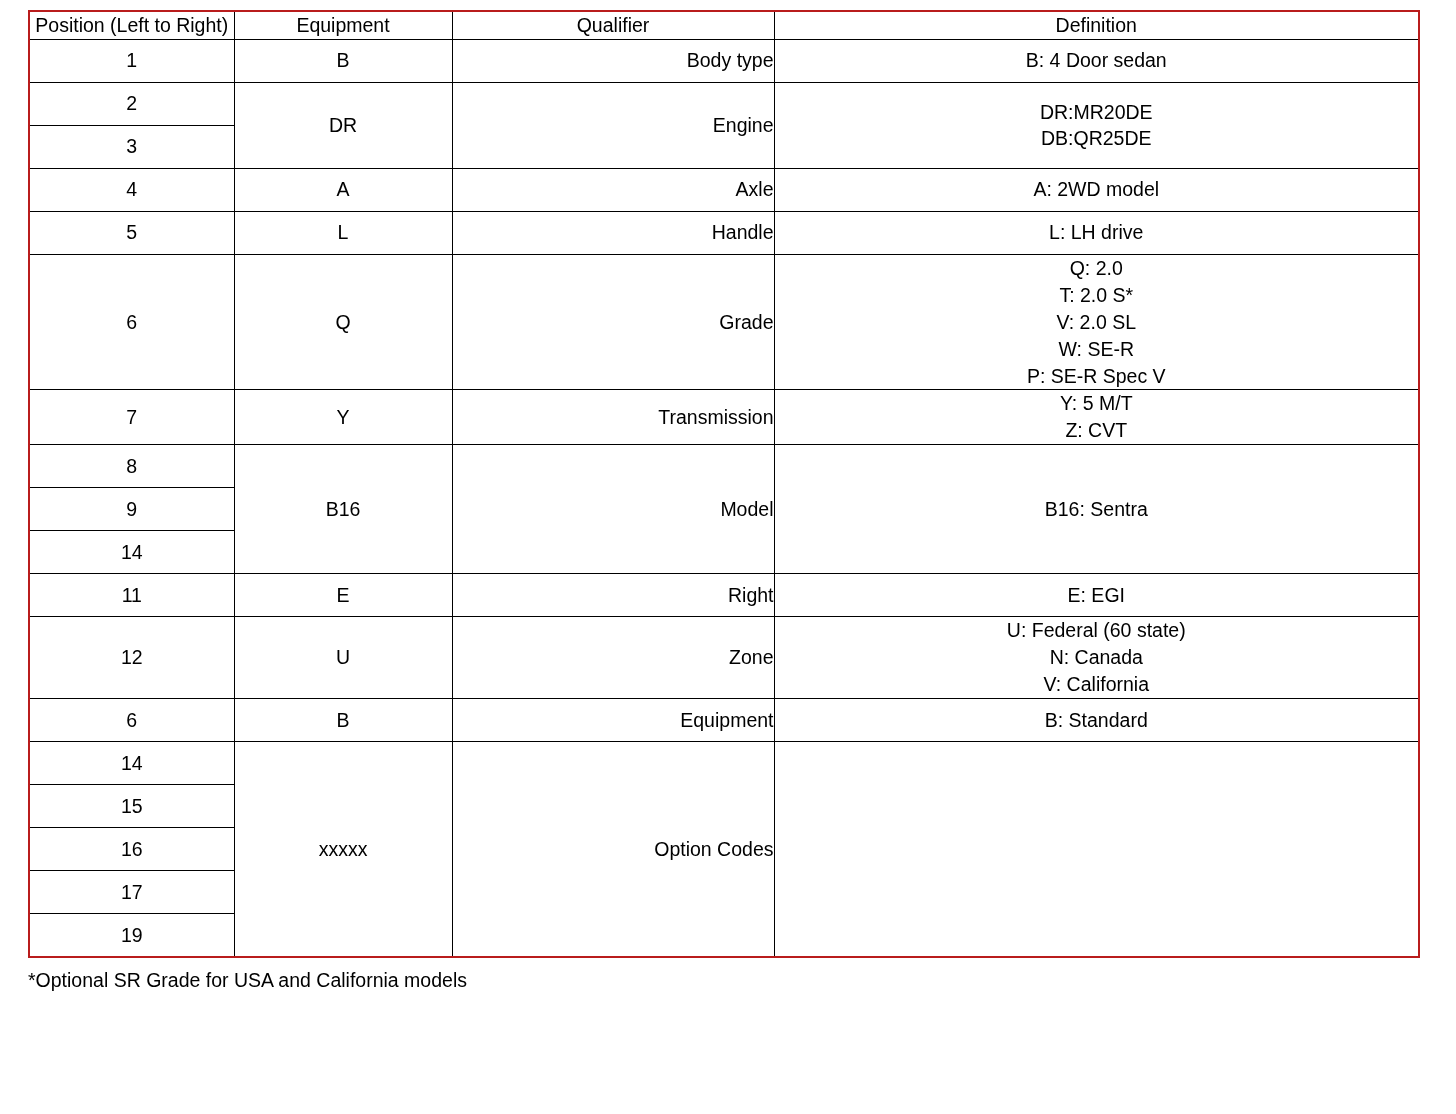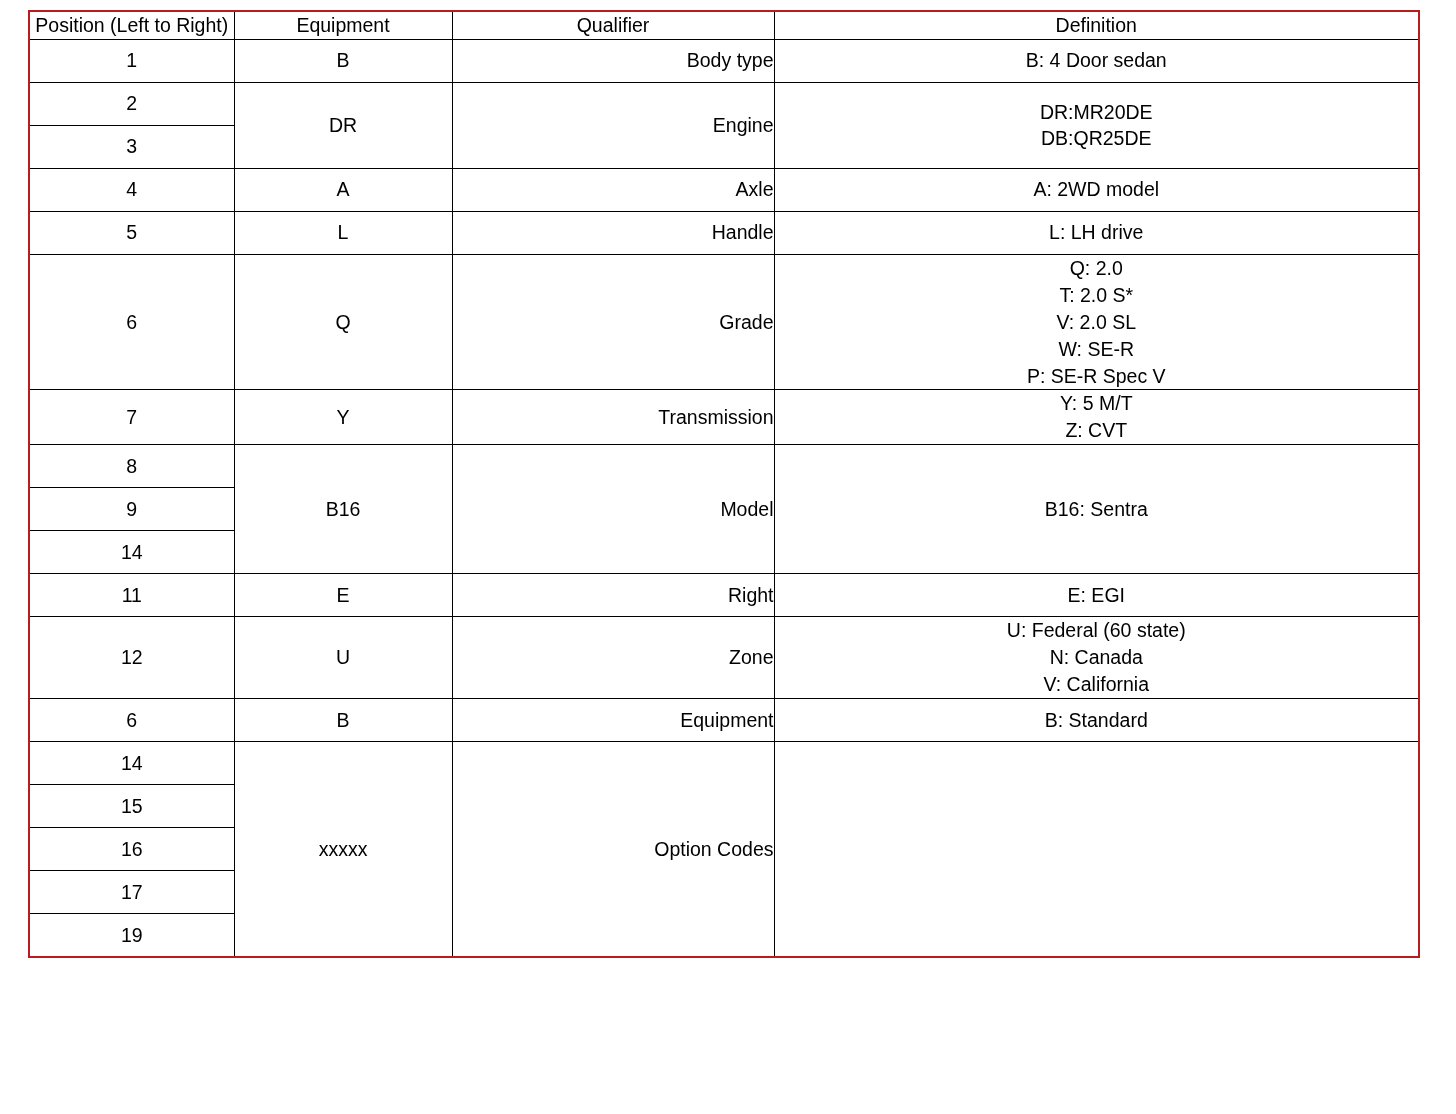--- a/index.html
+++ b/index.html
@@ -200,14 +200,15 @@
       <tr>
         <td class="pos">17</td>
       </tr>
       <tr>
         <td class="pos">19</td>
       </tr>
 
     </tbody>
   </table>
 
+  <div class="footnote">*Optional SR Grade for USA and California models</div>
 
 </div>
 
 </body></html>

